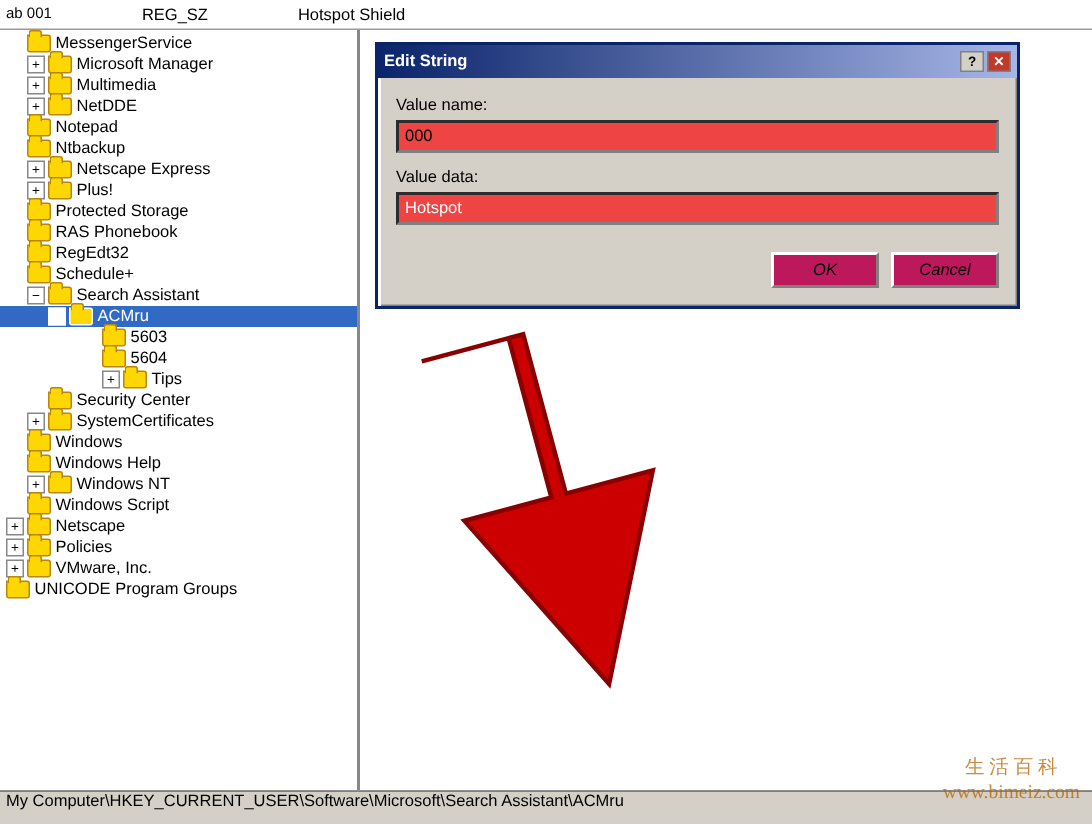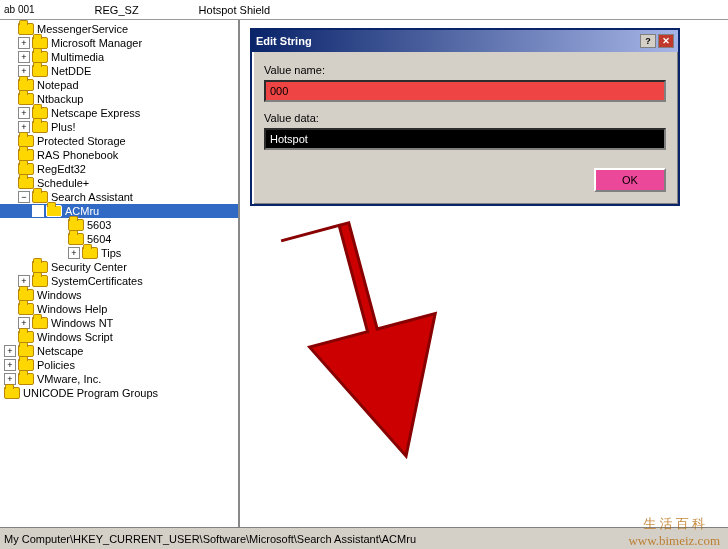--- a/index.html
+++ b/index.html
@@ -128,21 +128,21 @@
       background: #fff;
       padding: 4px;
     }
 
     
     .status-bar {
       height: 22px;
       background: #d4d0c8;
       border-top: 1px solid #808080;
       display: flex;
-      align-items: center;
+      align-items: flex-start;
       padding: 0 4px;
       font-size: 11px;
     }
 
     
     .dialog-overlay {
       position: absolute;
       top: 0; left: 0; right: 0; bottom: 0;
       display: flex;
       align-items: flex-start;
@@ -223,45 +223,46 @@
     .dialog-buttons {
       display: flex;
       justify-content: flex-end;
       gap: 8px;
       margin-top: 8px;
     }
 
     .dialog-btn {
       width: 72px;
       height: 24px;
-      background: #ec4899;
+      background: #be185d;
       border: 2px solid #808080;
       border-top-color: #fff;
       border-left-color: #fff;
       font-size: 11px;
       cursor: pointer;
       display: flex;
       align-items: center;
       justify-content: center;
+      font-style: italic;
     }
 
     
     .arrow-container {
       position: absolute;
       top: 200px;
       left: 280px;
       width: 250px;
       height: 280px;
       pointer-events: none;
     }
 
     
     .watermark {
       position: absolute;
-      bottom: 0;
+      bottom: 13px;
       right: 8px;
       color: rgba(200,100,0,0.7);
       font-size: 14px;
       font-family: serif;
     }
 
     
     .tree-item-selected {
       background: #316ac5;
       color: #fff;
@@ -429,24 +430,25 @@
           <div class="title-btn">?</div>
           <div class="title-btn title-btn-close">✕</div>
         </div>
       </div>
 
       <div class="dialog-body">
         <div class="dialog-label">Value name:</div>
         <input class="dialog-input" type="text" value="000" readonly="" style="">
         
         <div class="dialog-label">Value data:</div>
-        <input class="dialog-input" type="text" style="background: #000000; color: rgb(255, 255, 255); border: 2px inset rgb(128, 128, 128);" value="Hotspot">
+        <input class="dialog-input" type="text" style="background: #ef4444; color: rgb(255, 255, 255); border: 2px inset rgb(128, 128, 128);" value="Hotspot">
 
         <div class="dialog-buttons">
           <button class="dialog-btn">OK</button>
+          <button class="dialog-btn">Cancel</button>
         </div>
       </div>
     </div>
   </div>
 
   <div class="arrow-container">
     <svg width="250" height="280" viewBox="0 0 250 280" xmlns="http://www.w3.org/2000/svg">
 
       <polygon points="
         30,20

